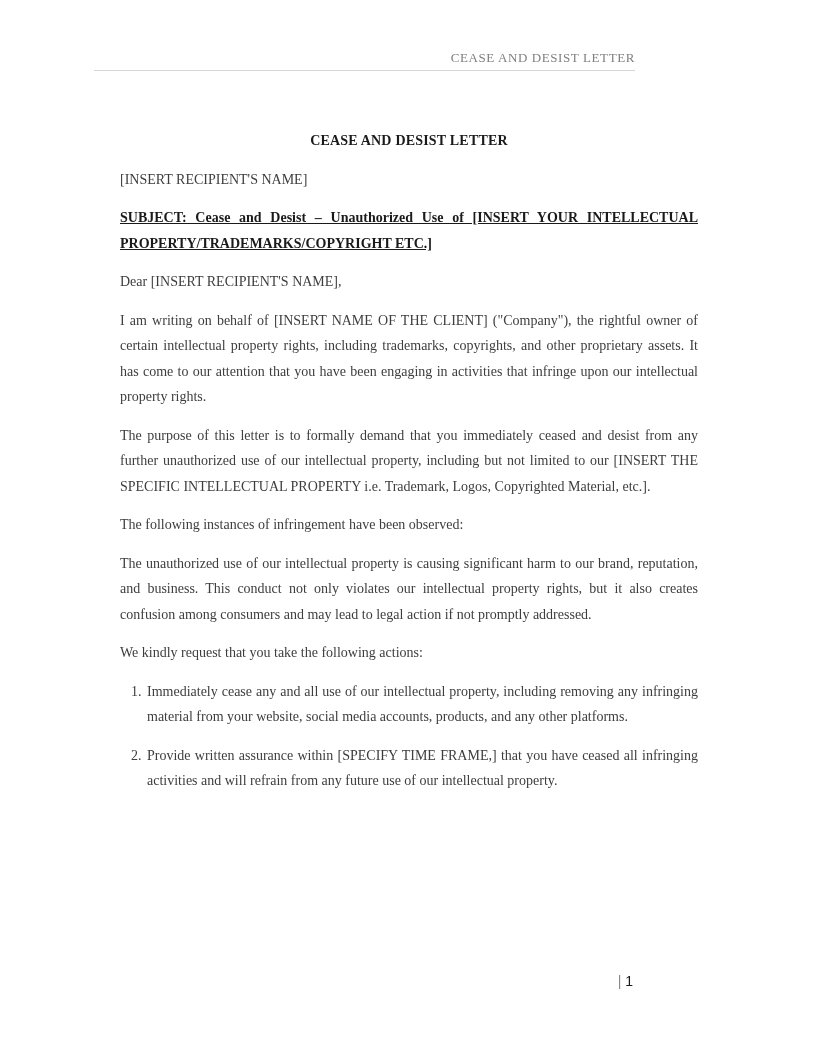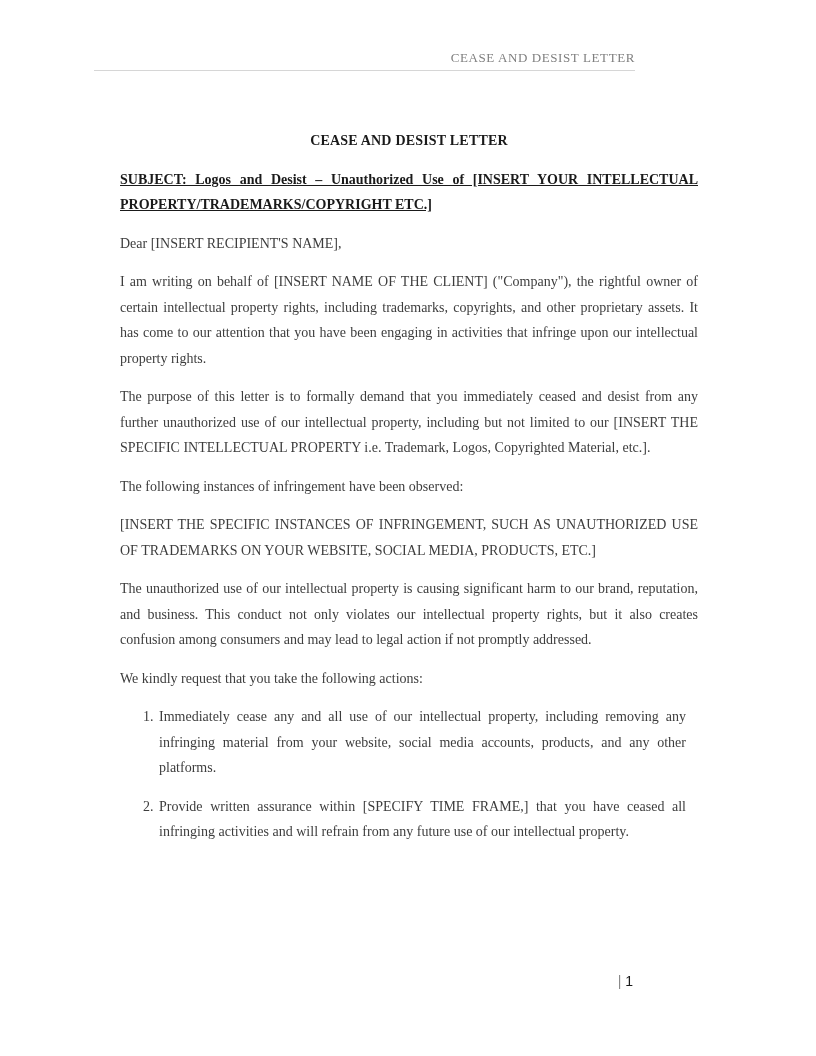--- a/index.html
+++ b/index.html
@@ -57,21 +57,21 @@
   .justify {
     text-align: justify;
   }
   .subject-line {
     font-weight: bold;
     color: #1a1a1a;
     text-decoration: underline;
     text-align: justify;
   }
   ol.actions-list {
-    margin: 12px;
+    margin: 0;
     padding: 0 0 0 25px;
   }
   ol.actions-list li {
     margin: 0 0 13px 0;
     font-size: 14px;
     line-height: 25.5px;
     text-align: justify;
     padding-left: 2px;
   }
   .doc-footer {
@@ -93,33 +93,33 @@
 <div class="page">
 
   <div class="doc-header">
     <span class="header-title">CEASE AND DESIST LETTER</span>
   </div>
 
   <div class="content">
 
     <p class="letter-title">CEASE AND DESIST LETTER</p>
 
+    <p>[INSERT RECIPIENT'S NAME]</p>
 
 
-    <p class="subject-line">SUBJECT: Logos and Desist – Unauthorized Use of [INSERT YOUR INTELLECTUAL PROPERTY/TRADEMARKS/COPYRIGHT ETC.]</p>
+    <p class="subject-line">SUBJECT: Cease and Desist – Unauthorized Use of [INSERT YOUR INTELLECTUAL PROPERTY/TRADEMARKS/COPYRIGHT ETC.]</p>
 
     <p>Dear [INSERT RECIPIENT'S NAME],</p>
 
     <p class="justify">I am writing on behalf of [INSERT NAME OF THE CLIENT] ("Company"), the rightful owner of certain intellectual property rights, including trademarks, copyrights, and other proprietary assets. It has come to our attention that you have been engaging in activities that infringe upon our intellectual property rights.</p>
 
     <p class="justify">The purpose of this letter is to formally demand that you immediately ceased and desist from any further unauthorized use of our intellectual property, including but not limited to our [INSERT THE SPECIFIC INTELLECTUAL PROPERTY i.e. Trademark, Logos, Copyrighted Material, etc.].</p>
 
     <p>The following instances of infringement have been observed:</p>
 
-    <p class="justify">[INSERT THE SPECIFIC INSTANCES OF INFRINGEMENT, SUCH AS UNAUTHORIZED USE OF TRADEMARKS ON YOUR WEBSITE, SOCIAL MEDIA, PRODUCTS, ETC.]</p>
 
     <p class="justify">The unauthorized use of our intellectual property is causing significant harm to our brand, reputation, and business. This conduct not only violates our intellectual property rights, but it also creates confusion among consumers and may lead to legal action if not promptly addressed.</p>
 
     <p>We kindly request that you take the following actions:</p>
 
     <ol class="actions-list">
       <li>Immediately cease any and all use of our intellectual property, including removing any infringing material from your website, social media accounts, products, and any other platforms.</li>
       <li>Provide written assurance within [SPECIFY TIME FRAME,] that you have ceased all infringing activities and will refrain from any future use of our intellectual property.</li>
     </ol>
 

